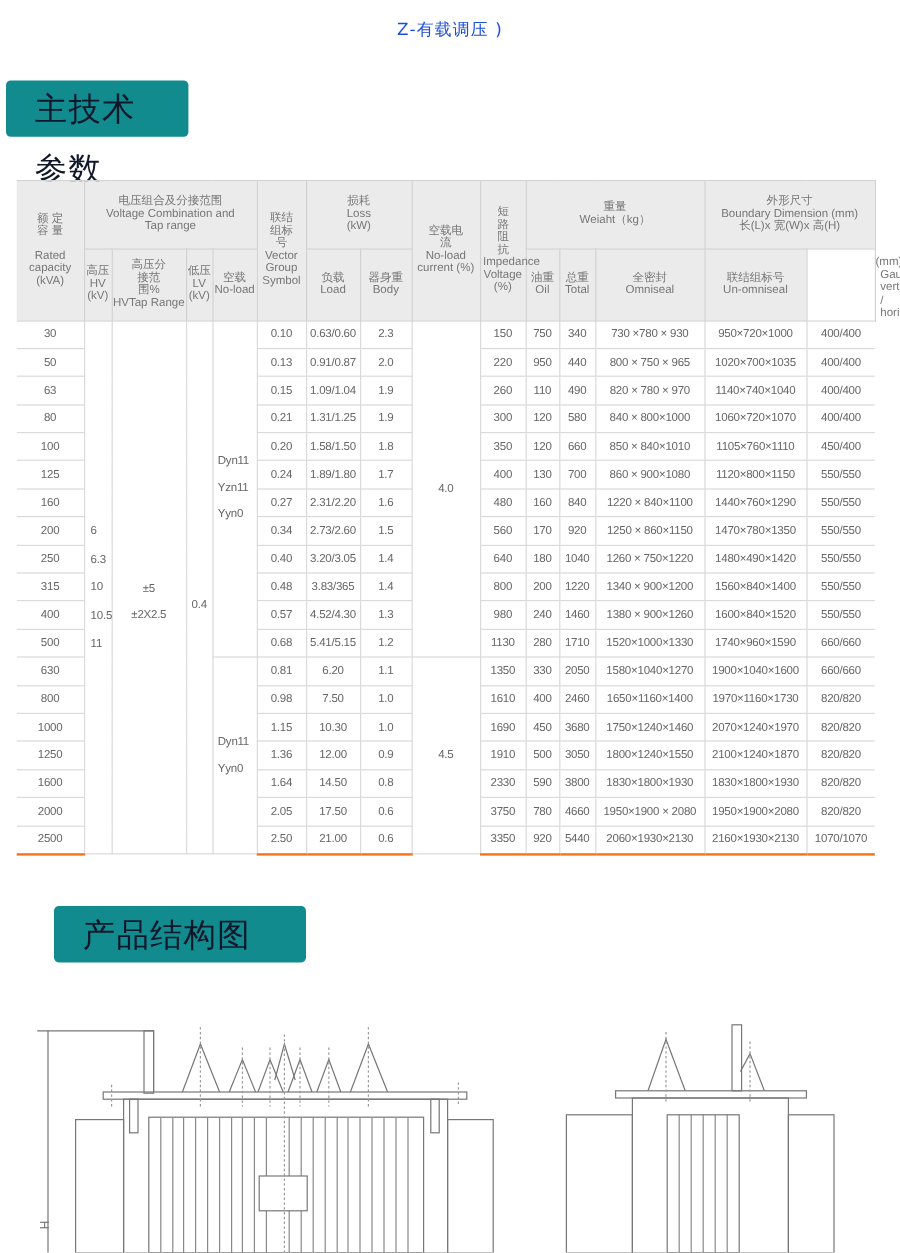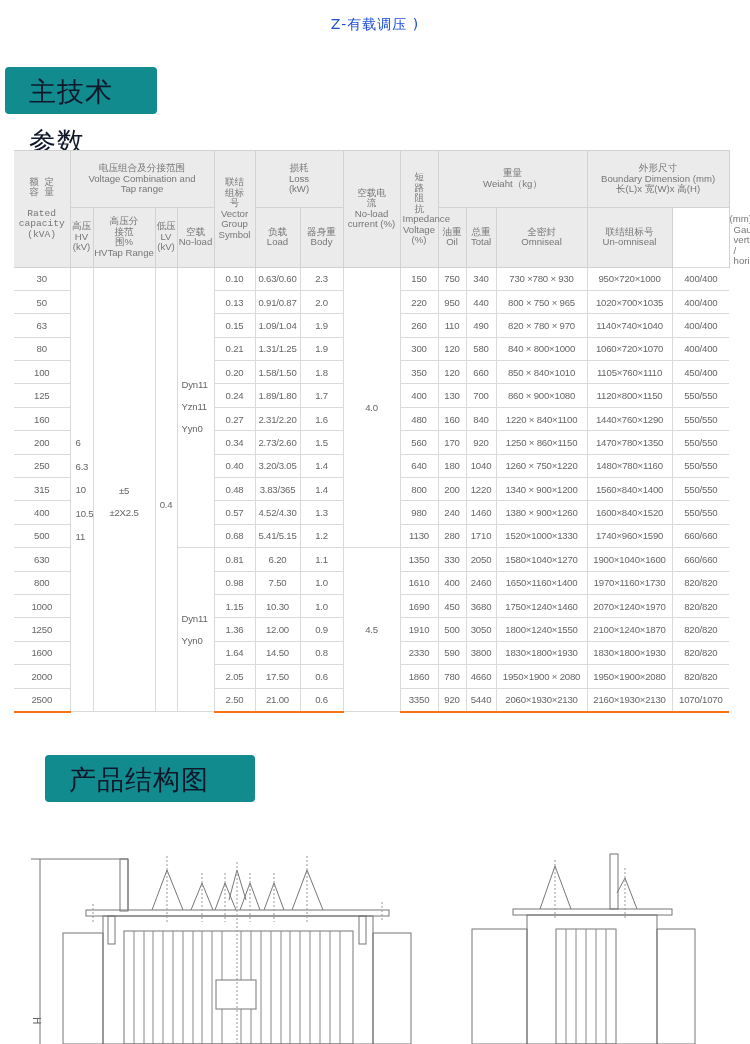--- a/index.html
+++ b/index.html
@@ -8,21 +8,21 @@
   .section-tag{position:absolute;left:5px;background:#128b8f;color:#0f172a;border-radius:4px;font-size:27px;line-height:50px;height:47px;padding:0 24px;letter-spacing:1px;}
   .tag1{top:67px;width:104px;}
   .tag2{top:755px;width:162px;margin-left:40px;}
   table.spec{position:absolute;left:14px;top:150px;width:715px;border-collapse:collapse;table-layout:fixed;font-family:"Liberation Sans",sans-serif;font-size:9.6px;color:#666;}
   table.spec th{background:#ebebeb;font-weight:normal;color:#777;line-height:10.5px;border:1px solid #d2d2d2;padding:0;vertical-align:middle;text-align:center;}
   table.spec td{height:22.4px;border:1px solid #dadada;padding:0;text-align:center;vertical-align:middle;white-space:nowrap;letter-spacing:-0.2px;}
   table.spec tr.hr1 th{height:40px;}
   table.spec tr.hr2 th{height:40px;}
   table.spec tbody tr:last-child td{border-bottom:2px solid #f97316;}
   table.spec td.first{border-left:none;}
-  table.spec th.first{border-left:none;font-family:Liberation Mono, monospace;}
+  table.spec th.first{border-left:none;}
   table.spec td.last, table.spec th.last{border-right:none;margin-left:16px;}
   .hvlist span,.vglist span{display:block;line-height:23.4px;}
   .vglist span{line-height:22px;}
   .diagram{position:absolute;left:0;top:840px;width:750px;height:204px;}
 </style>
 </head>
 <body>
 
 <div class="subtitle">Z-有载调压 )</div>
 
@@ -248,21 +248,21 @@
       </tr>
       <tr>
         <td class="first">250</td>
         <td>0.40</td>
         <td>3.20/3.05</td>
         <td>1.4</td>
         <td>640</td>
         <td>180</td>
         <td>1040</td>
         <td>1260 × 750×1220</td>
-        <td>1480×780×1160</td>
+        <td>1480×490×1420</td>
         <td class="last">550/550</td>
       </tr>
       <tr>
         <td class="first">315</td>
         <td>0.48</td>
         <td>3.83/365</td>
         <td>1.4</td>
         <td>800</td>
         <td>200</td>
         <td>1220</td>
@@ -357,21 +357,21 @@
         <td>3800</td>
         <td>1830×1800×1930</td>
         <td>1830×1800×1930</td>
         <td class="last">820/820</td>
       </tr>
       <tr>
         <td class="first">2000</td>
         <td>2.05</td>
         <td>17.50</td>
         <td>0.6</td>
-        <td>1860</td>
+        <td>3750</td>
         <td>780</td>
         <td>4660</td>
         <td>1950×1900 × 2080</td>
         <td>1950×1900×2080</td>
         <td class="last">820/820</td>
       </tr>
       <tr>
         <td class="first">2500</td>
         <td>2.50</td>
         <td>21.00</td>

